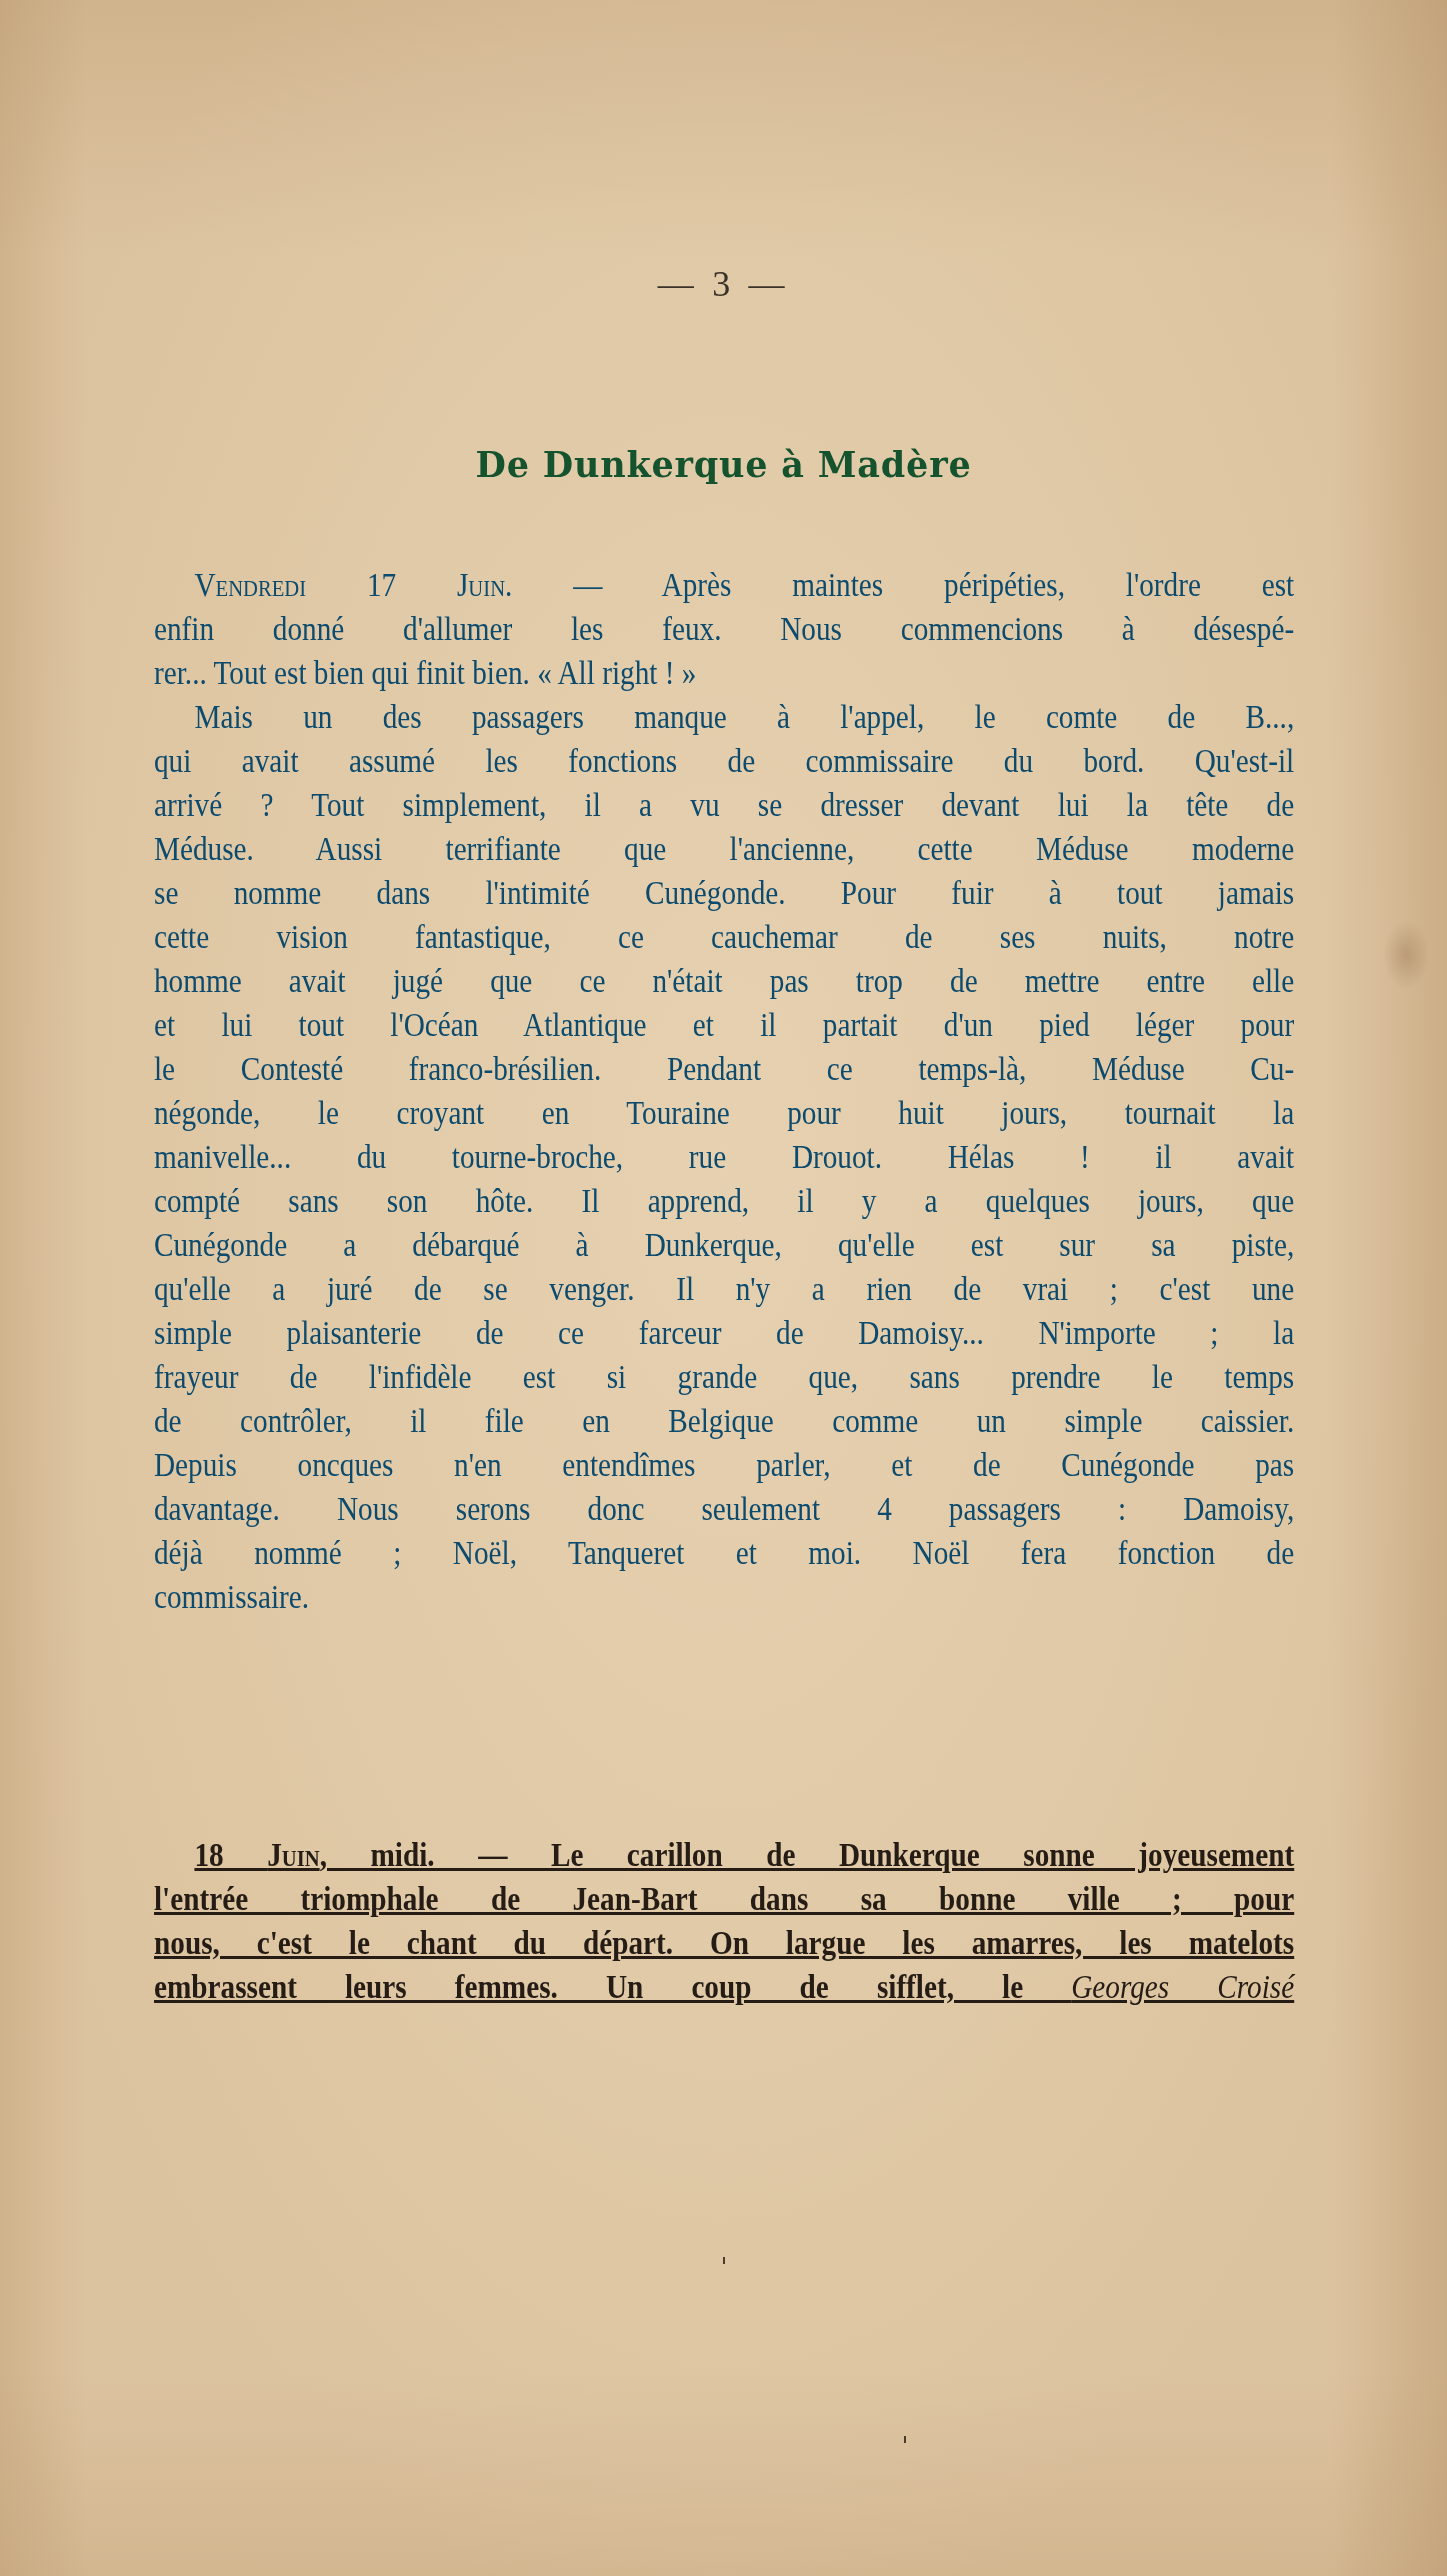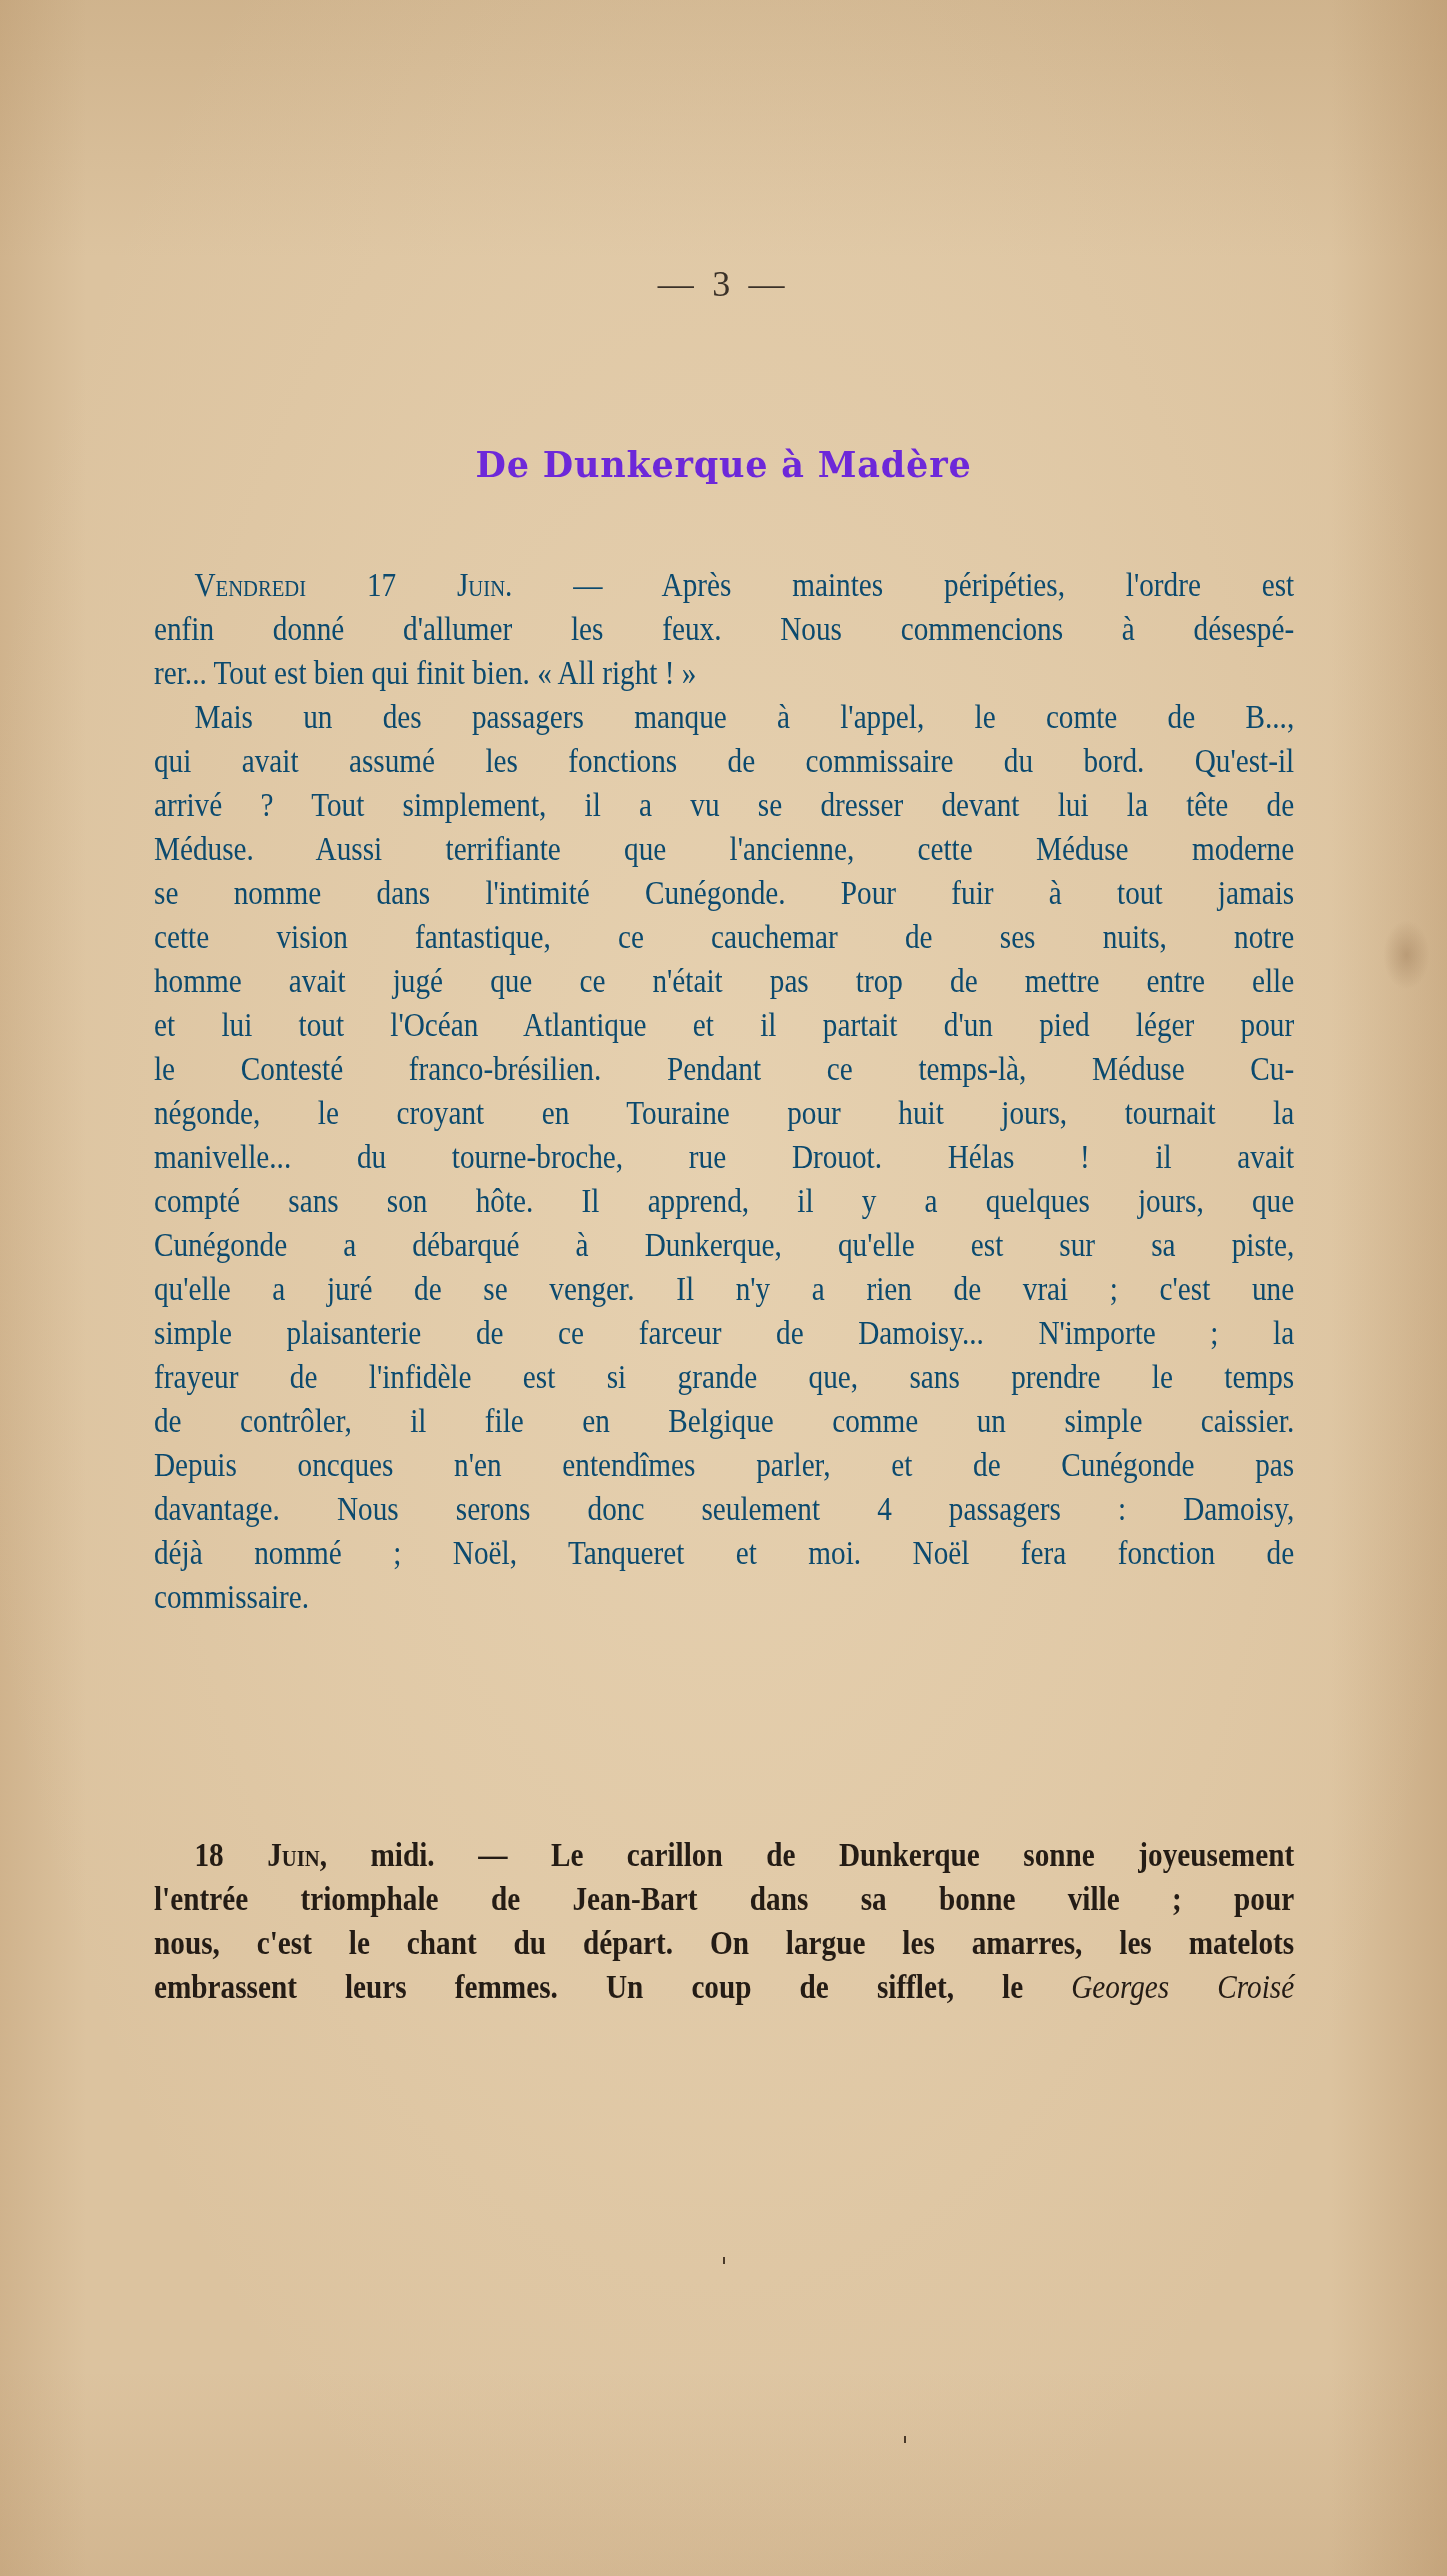--- a/index.html
+++ b/index.html
@@ -33,21 +33,21 @@
   .chapter-title {
     position: absolute;
     top: 444px;
     left: 0;
     width: 1447px;
     text-align: center;
     font-family: "DejaVu Serif", "Liberation Serif", serif;
     font-weight: bold;
     font-size: 35px;
     letter-spacing: 0.8px;
-    color: #6d28d9;
+    color: #14532d;
   }
   .body-text {
     position: absolute;
     left: 154px;
     width: 1140px;
     font-size: 34px;
     line-height: 44px;
     color: #0c4a6e;
   }
   .line {
@@ -63,21 +63,21 @@
   .line.last {
     text-align-last: left;
   }
   .line.indent {
     padding-left: 47px;
     box-sizing: border-box;
   }
   .sc { font-variant: small-caps; }
   .it { font-style: italic; }
   .para1 { top: 563px; }
-  .para2 { top: 1833px; font-weight: bold; color: #241c15; }
+  .para2 { top: 1833px; font-weight: bold; color: #241c15; text-decoration: underline; }
   .stain {
     position: absolute;
     width: 47px; height: 70px;
     right: 17px; top: 920px;
     background: radial-gradient(ellipse, rgba(140,105,70,0.35) 0%, rgba(0,0,0,0) 70%);
   }
   .speck {
     position: absolute;
     width: 2.3px; height: 7px;
     background: #4a3a2a;

